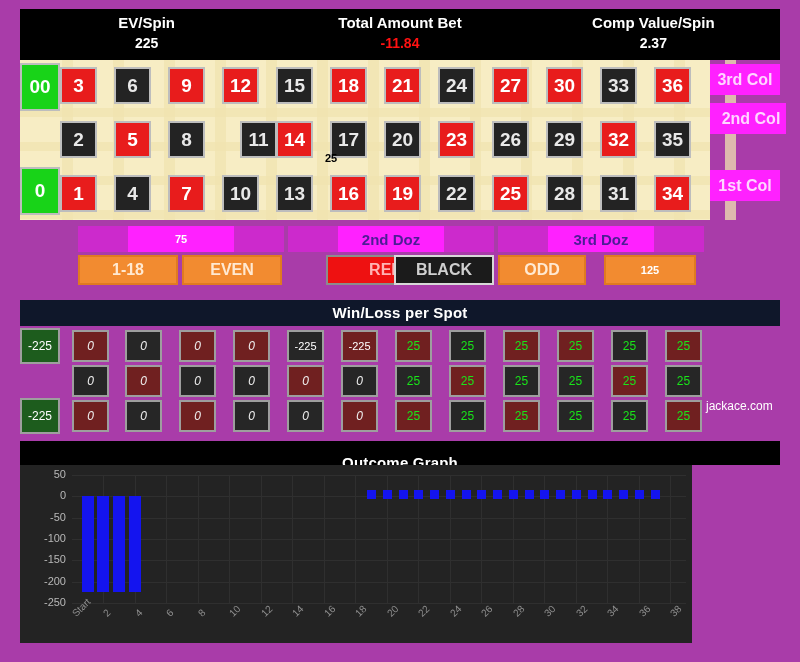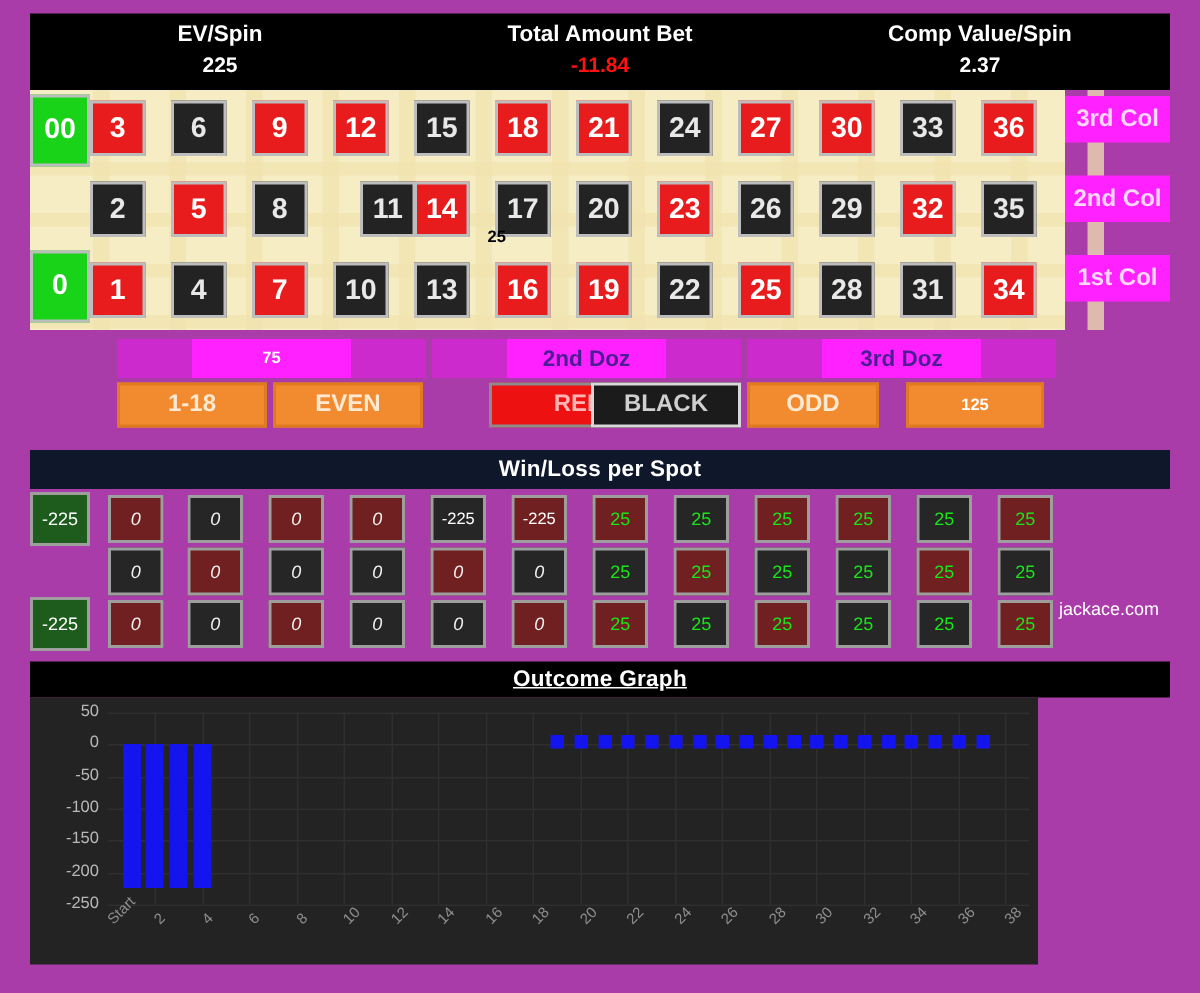--- a/index.html
+++ b/index.html
@@ -251,21 +251,21 @@
     <div class="wlcell bk win" style="left: 449px; top: 74px;">25</div>
     <div class="wlcell rd win" style="left: 503px; top: 74px;">25</div>
     <div class="wlcell bk win" style="left: 557px; top: 74px;">25</div>
     <div class="wlcell bk win" style="left: 611px; top: 74px;">25</div>
     <div class="wlcell rd win" style="left: 665px; top: 74px;">25</div>
   </div>
 <div id="watermark">jackace.com</div>
 
 <div id="graphpanel"></div>
 <div id="graphtitle">
-  <div class="panel-title" style="padding-top:3px;text-decoration:underline;">Outcome Graph</div>
+  <div class="panel-title" style="padding-top:13px;">Outcome Graph</div>
 </div>
 <div id="plot">
     <div class="gridline-h" style="top: 10px; left: 52px; width: 614px;"></div>
     <div class="ytick" style="top: 3px; right: 626px;">50</div>
     <div class="gridline-h" style="top: 31.3333px; left: 52px; width: 614px;"></div>
     <div class="ytick" style="top: 24.3333px; right: 626px;">0</div>
     <div class="gridline-h" style="top: 52.6667px; left: 52px; width: 614px;"></div>
     <div class="ytick" style="top: 45.6667px; right: 626px;">-50</div>
     <div class="gridline-h" style="top: 74px; left: 52px; width: 614px;"></div>
     <div class="ytick" style="top: 67px; right: 626px;">-100</div>
@@ -333,21 +333,21 @@
     <div class="dot" style="left: 536.051px; top: 25.3333px; background: rgb(20, 20, 239);"></div>
     <div class="dot" style="left: 551.795px; top: 25.3333px; background: rgb(20, 20, 239);"></div>
     <div class="dot" style="left: 567.538px; top: 25.3333px; background: rgb(20, 20, 239);"></div>
     <div class="dot" style="left: 583.282px; top: 25.3333px; background: rgb(20, 20, 239);"></div>
     <div class="dot" style="left: 599.026px; top: 25.3333px; background: rgb(20, 20, 239);"></div>
     <div class="dot" style="left: 614.769px; top: 25.3333px; background: rgb(20, 20, 239);"></div>
     <div class="dot" style="left: 630.513px; top: 25.3333px; background: rgb(20, 20, 239);"></div>
   </div>
 
 <div class="colbet" style="top: 64px;">3rd Col</div>
-<div class="colbet" style="top: 117px;">2nd Col</div>
+<div class="colbet" style="top: 103px; padding-left: 6px;">2nd Col</div>
 <div class="colbet" style="top: 170px;">1st Col</div>
 <div class="doz" style="left: 78px; top: 226px; width: 206px;">
     <div class="inner amt" style="left: 50px; width: 106px;">75</div>
   </div>
 <div class="doz" style="left: 288px; top: 226px; width: 206px;">
     <div class="inner" style="left: 50px; width: 106px;">2nd Doz</div>
   </div>
 <div class="doz" style="left: 498px; top: 226px; width: 206px;">
     <div class="inner" style="left: 50px; width: 106px;">3rd Doz</div>
   </div>

